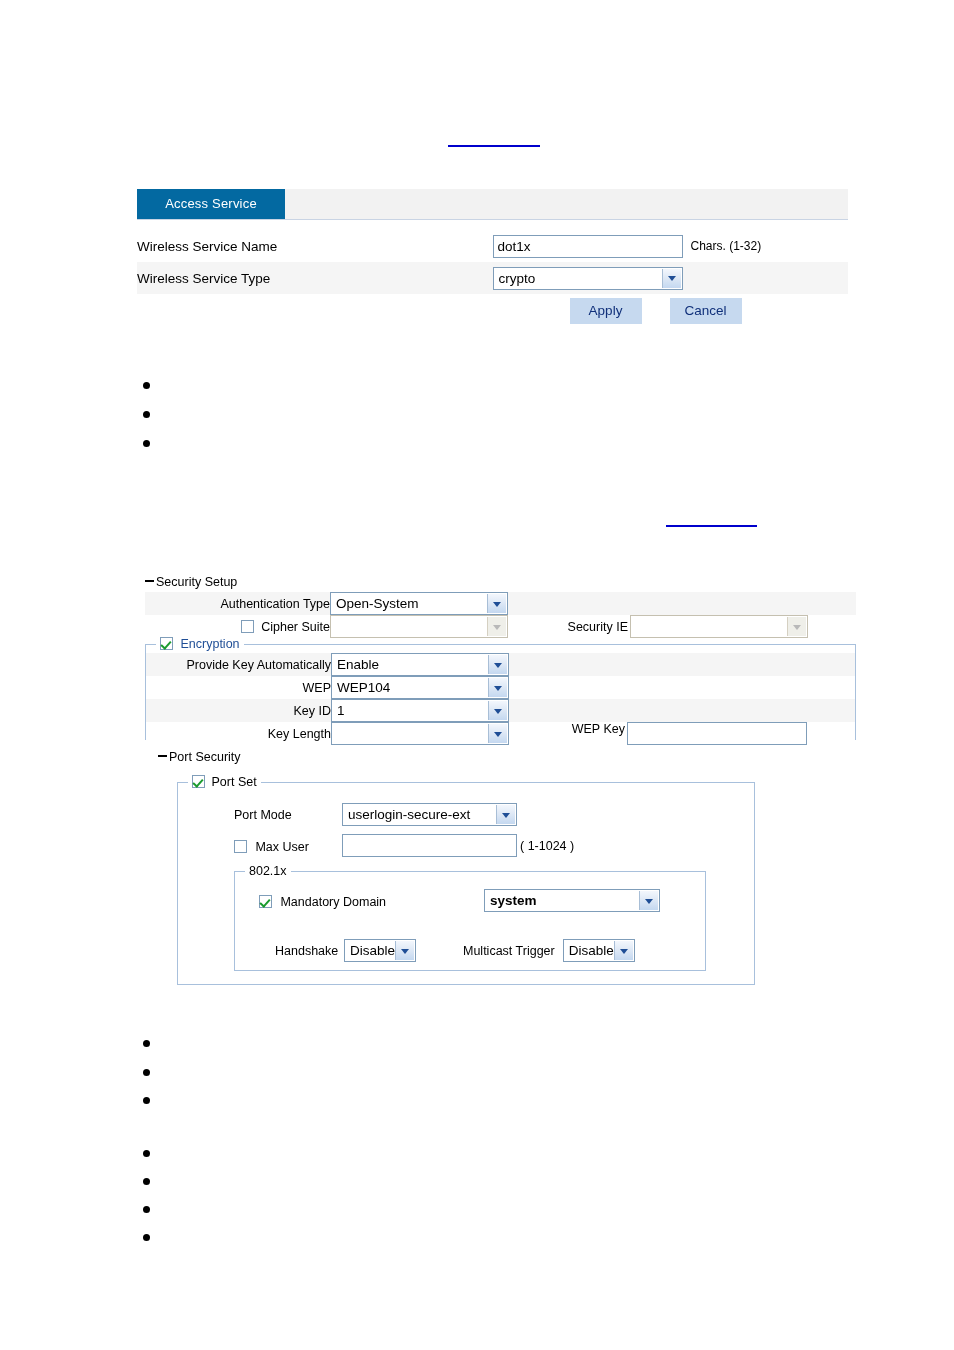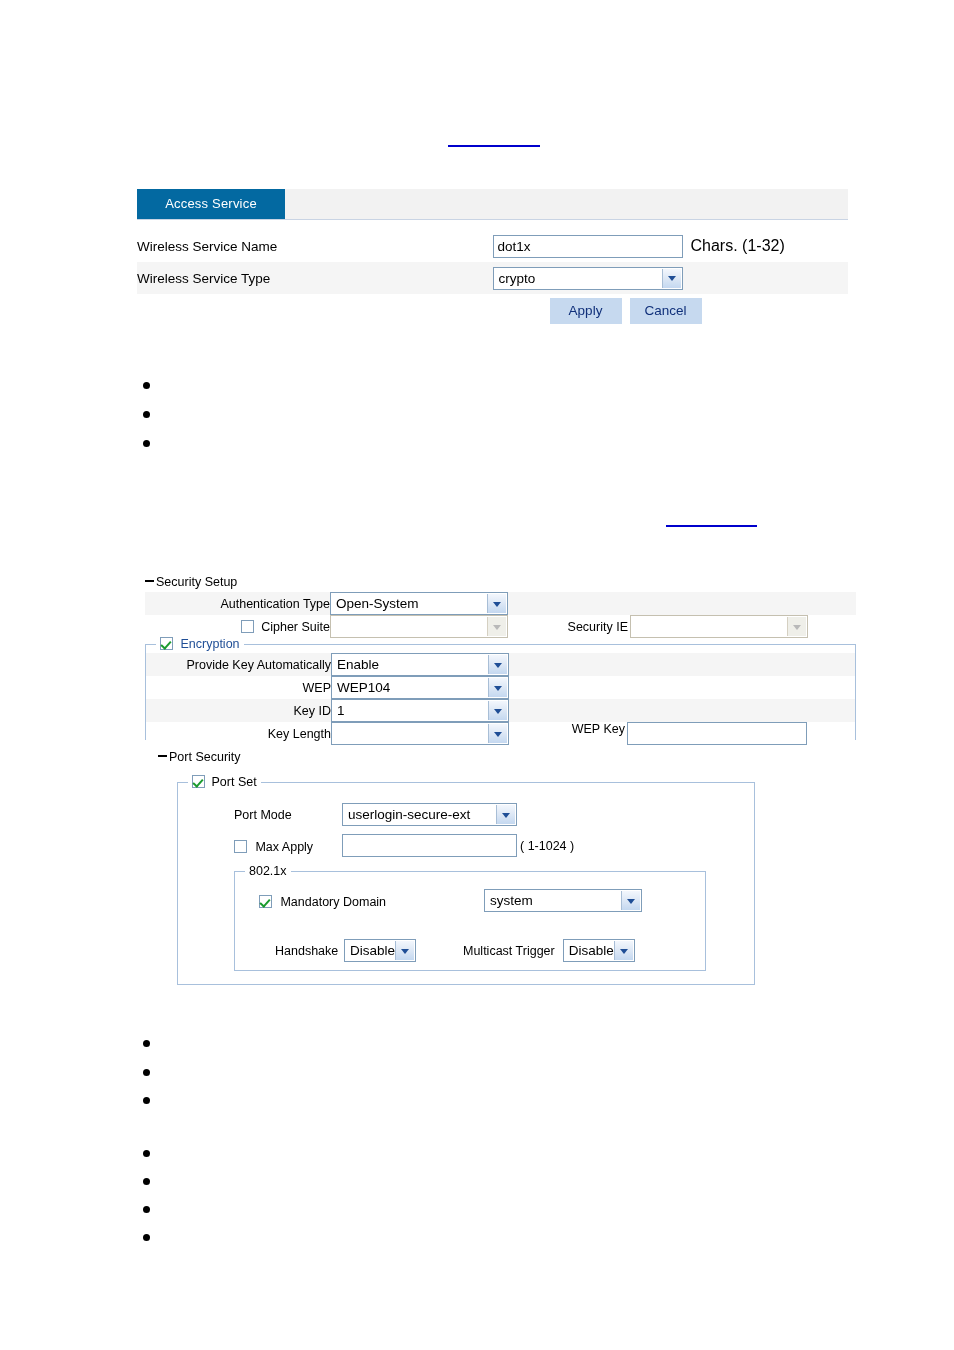--- a/index.html
+++ b/index.html
@@ -164,20 +164,21 @@
     min-width: 72px;
     height: 26px;
     line-height: 24px;
     text-align: center;
     background: #c6d9ef;
     border: 1px solid #c6d9ef;
     color: #10307a;
     font-size: 13.5px;
     font-family: "Liberation Sans", sans-serif;
     cursor: pointer;
+    margin-left: 20px;
   }
 
   
   #security-setup-panel {
     position: absolute;
     left: 145px;
     top: 575px;
     width: 711px;
   }
   .grp-title {
@@ -255,21 +256,21 @@
   <table class="form-table">
     <tbody>
         <tr class="spacer-row">
           <td colspan="2"></td>
         </tr>
     <tr class="row-plain">
       <td class="lbl-cell" style="width:380px;">Wireless Service Name</td>
       <td>
         <div style="display:flex; align-items:center; gap:8px;">
           <input class="txt" type="text" style="width: 190px;" value="dot1x">
-          <span class="hint" style="font-size:16px;">Chars. (1-32)</span>
+          <span class="hint" style="font-size:12px;">Chars. (1-32)</span>
         </div>
       </td>
     </tr>
     <tr class="row-shade">
       <td class="lbl-cell">Wireless Service Type</td>
       <td>
         <div class="sel" style="width:190px;">
           <span>crypto</span>
           <span class="arrowbox"></span>
         </div>
@@ -405,35 +406,35 @@
       <span class="ps-label" style="width:108px;">Port Mode</span>
       <div class="sel" style="width:175px;">
         <span>userlogin-secure-ext</span>
         <span class="arrowbox"></span>
       </div>
     </div>
 
     <div class="abs" style="left:56px; top:51px; display:flex; align-items:center;">
       <span style="width:108px;">
         <span class="cb"></span>
-        <span class="ps-label" style="margin-left:4px;">Max Apply</span>
+        <span class="ps-label" style="margin-left:4px;">Max User</span>
       </span>
       <input class="txt" type="text" style="width: 175px;" value="">
       <span class="hint" style="margin-left:3px;">( 1-1024 )</span>
     </div>
 
     <div class="fieldset" style="left:56px; top:88px; width:472px; height:100px;">
       <div class="legend">802.1x</div>
 
       <div class="abs" style="left:24px; top:17px; display:flex; align-items:center;">
         <span style="width:225px;">
           <span class="cb checked"></span>
           <span class="ps-label" style="margin-left:4px;">Mandatory Domain</span>
         </span>
-        <div class="sel" style="width:158px;">
+        <div class="sel" style="width:176px;font-weight:bold;">
           <span>system</span>
           <span class="arrowbox"></span>
         </div>
       </div>
 
 
       <div class="abs" style="left:24px; top:67px; display:flex; align-items:center;">
         <span class="ps-label" style="width:85px; padding-left:16px; box-sizing:border-box;">Handshake</span>
         <div class="sel" style="width:72px;">
           <span>Disable</span>

